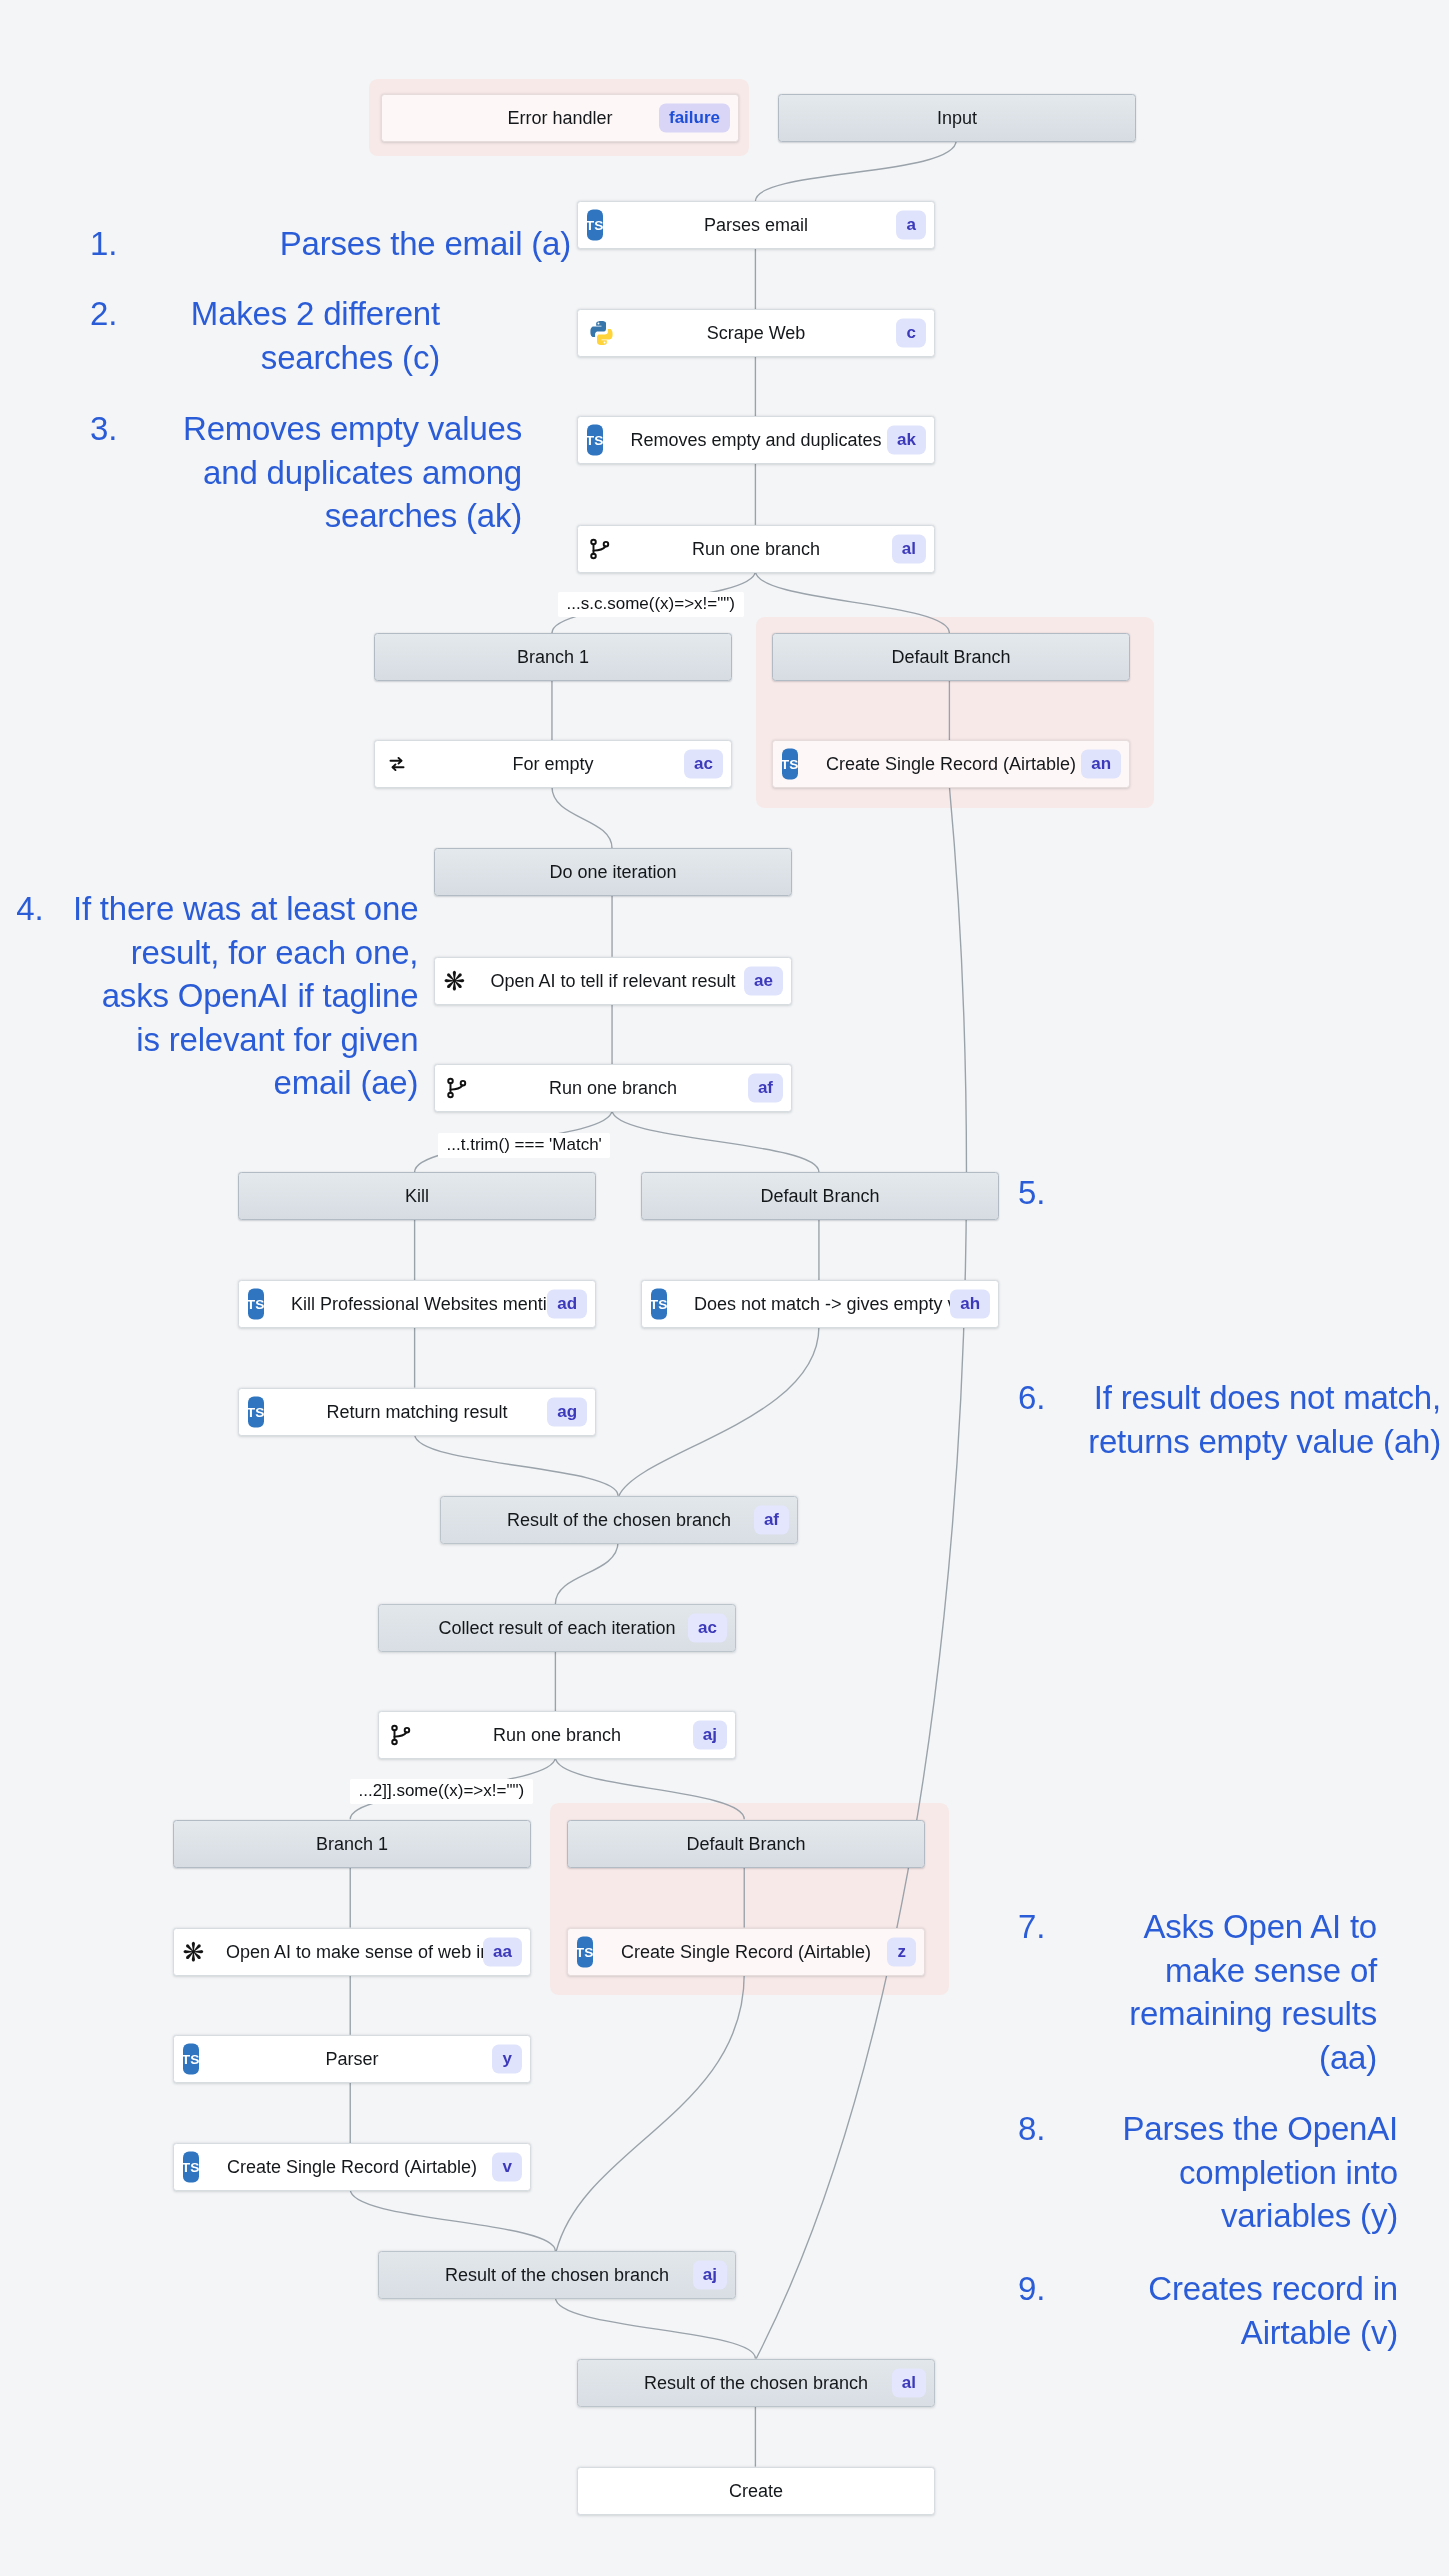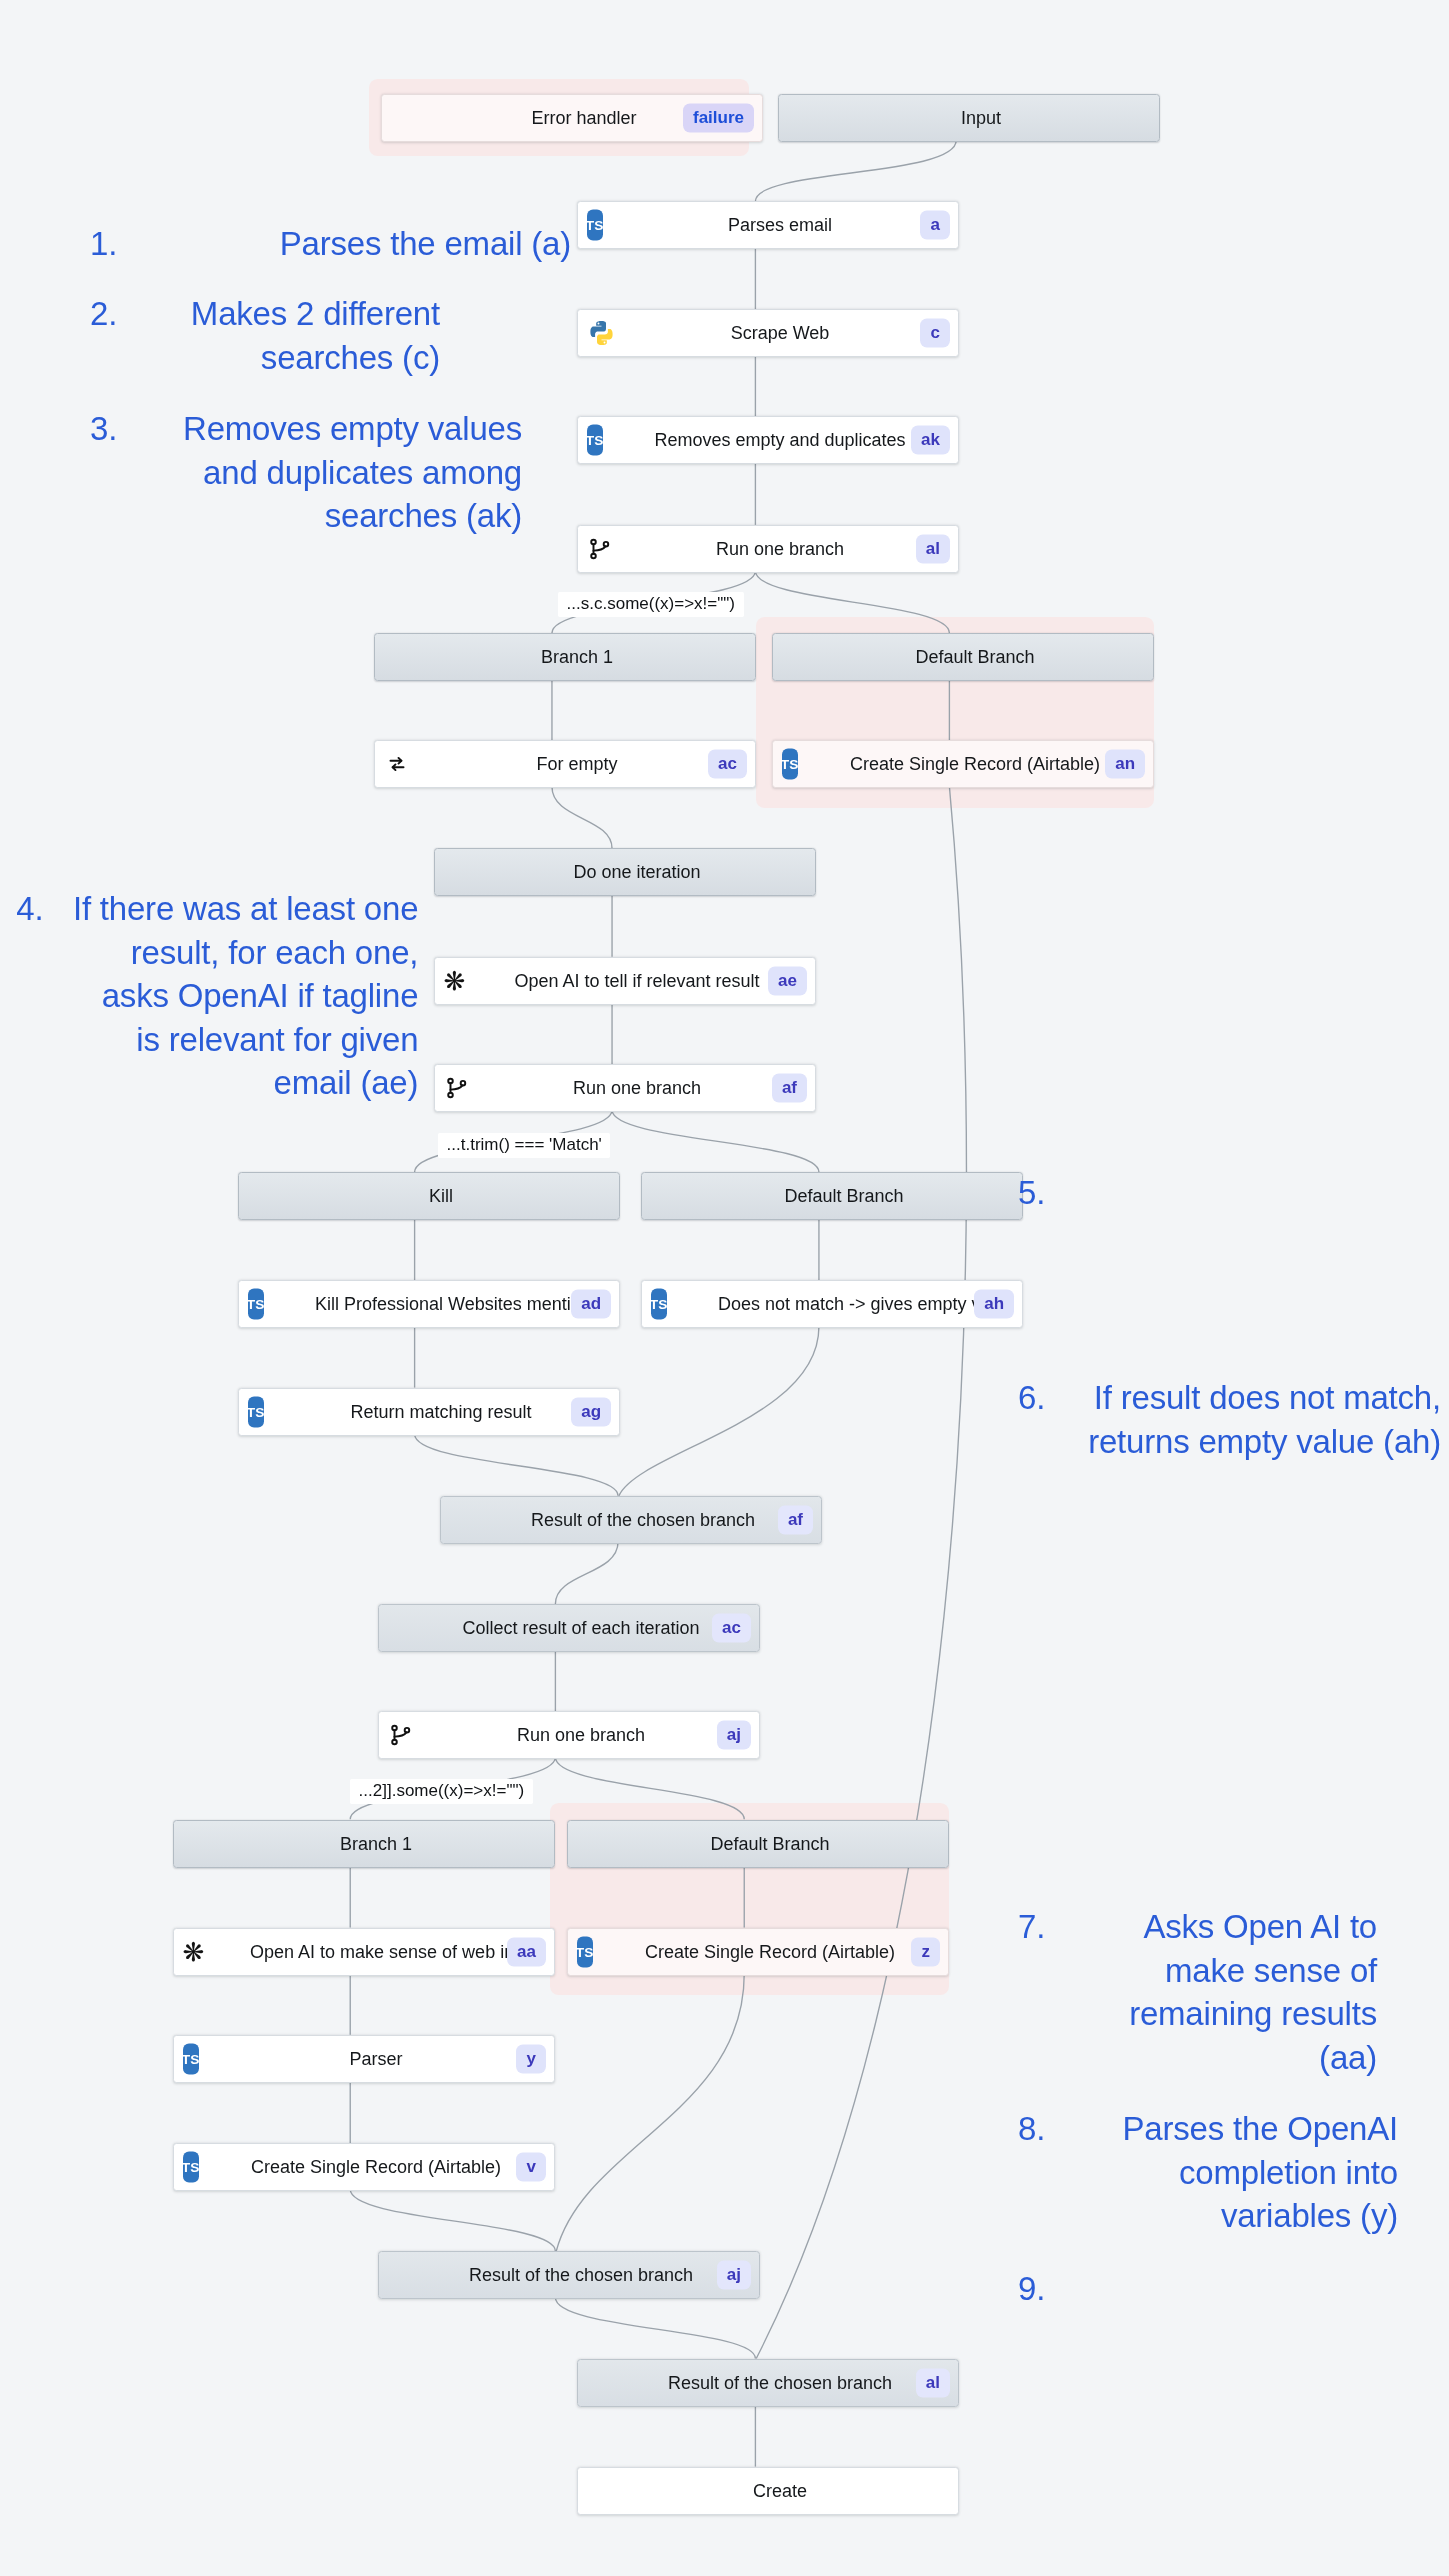--- a/index.html
+++ b/index.html
@@ -12,21 +12,21 @@
   .halo{position:absolute;background:#f8e9e9;border-radius:8.6px;z-index:0;}
   
   #wires{position:absolute;left:0;top:0;z-index:1;}
   #wires path{fill:none;stroke:#9aa2aa;stroke-width:1.6px;}
   
   .node{
     position:absolute;width:356px;height:46px;z-index:2;
     display:flex;align-items:center;justify-content:center;
     background:#ffffff;border:0.9px solid #d7dce1;border-radius:3.4px;
     box-shadow:0 0.9px 2.6px rgba(25,35,45,.16);
-    font-size:18px;color:#15181b;padding-left:24px;
+    font-size:18px;color:#15181b;
   }
   .node .nlabel{width:100%;text-align:center;padding:0 52px;box-sizing:border-box;white-space:nowrap;}
   .node.header{
     background:linear-gradient(#e4e9ed,#d6dce2);
     border:0.9px solid #b2bbc3;box-shadow:0 0.9px 1.7px rgba(25,35,45,.18);
   }
   .node.header .nlabel{padding:0 17px;}
   .node.gray{
     background:linear-gradient(#e2e7eb,#d8dee4);
     border:0.9px solid #bcc4cb;
@@ -313,14 +313,15 @@
 <div class="ann" style="left:1018px;top:1905px;width:359px">
   <span class="num">7.</span>
   <span class="txt">Asks Open AI to make sense of remaining results (aa)</span>
 </div>
 <div class="ann" style="left:1018px;top:2107px;width:380px">
   <span class="num">8.</span>
   <span class="txt">Parses the OpenAI completion into variables (y)</span>
 </div>
 <div class="ann" style="left:1018px;top:2267px;width:380px">
   <span class="num">9.</span>
+  <span class="txt">Creates record in Airtable (v)</span>
 </div>
 
 
 </body></html>

